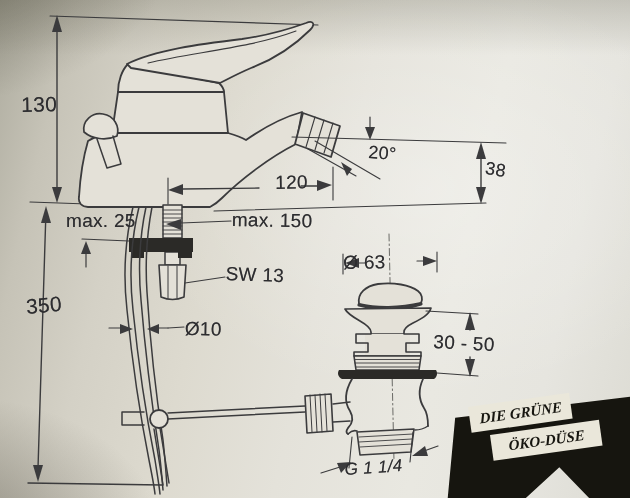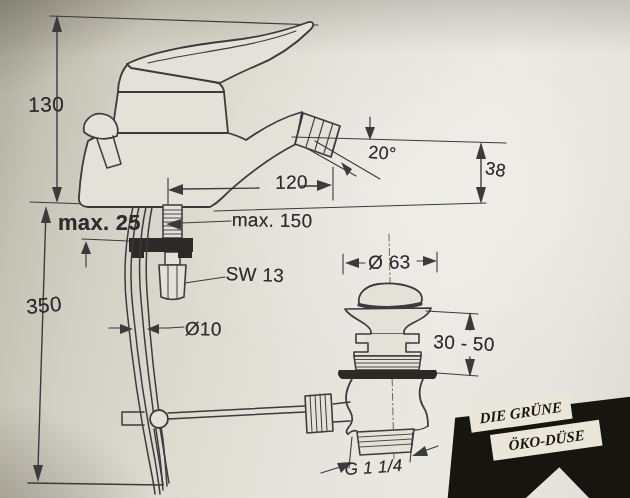--- a/index.html
+++ b/index.html
@@ -183,27 +183,27 @@
       <g>
         <path d="M352,437 L349,468 M413,432 L410,462" stroke-width="1.1"></path>
         <path d="M321,473 L340,467" stroke-width="1.2"></path>
         <polygon points="351,462 337,463 341,473" fill="#3b3b3d" stroke="none"></polygon>
         <path d="M438,446 L424,451" stroke-width="1.2"></path>
         <polygon points="412,456 425,446 428,456" fill="#3b3b3d" stroke="none"></polygon>
       </g>
     </g>
   </svg>
 
-  <span class="lbl" style="left:28px;top:93px;font-size:21px;transform:rotate(-1deg);">130</span>
+  <span class="lbl" style="left:21px;top:93px;font-size:21px;transform:rotate(-1deg);">130</span>
   <span class="lbl" style="left:369px;top:142px;font-size:18px;transform:rotate(4deg);">20°</span>
   <span class="lbl" style="left:487px;top:158px;font-size:18px;transform:rotate(9deg);">38</span>
   <span class="lbl" style="left:262px;top:172px;font-size:19px;transform:rotate(-1deg);margin-left:13px;">120</span>
-  <span class="lbl" style="left:58px;top:210px;font-size:22px;font-weight:bold;">max. 25</span>
+  <span class="lbl" style="left:66px;top:210px;font-size:19px;">max. 25</span>
   <span class="lbl" style="left:232px;top:209px;font-size:19px;transform:rotate(1deg);">max. 150</span>
-  <span class="lbl" style="left:368px;top:252px;font-size:19px;transform:rotate(-1deg);">Ø 63</span>
+  <span class="lbl" style="left:343px;top:252px;font-size:19px;transform:rotate(-1deg);">Ø 63</span>
   <span class="lbl" style="left:226px;top:263px;font-size:19px;transform:rotate(2deg);">SW 13</span>
   <span class="lbl" style="left:25px;top:295px;font-size:21px;transform:rotate(-5deg);">350</span>
   <span class="lbl" style="left:185px;top:318px;font-size:19px;transform:rotate(1deg);">Ø10</span>
   <span class="lbl" style="left:434px;top:331px;font-size:19px;transform:rotate(3deg);">30 - 50</span>
   <span class="lbl" style="left:344px;top:460px;font-size:17px;font-style:italic;transform:rotate(-4deg);">G 1 1/4</span>
 
   <div class="badge" style="background:#16150f;"></div>
   <div class="badge-box" style="left:468px;top:407px;width:102px;height:26px;background:#eae7da;transform:rotate(-8deg);">
     <span style="font-size:15px;color:#16150f;transform:skewX(-4deg);">DIE GRÜNE</span>
   </div>

